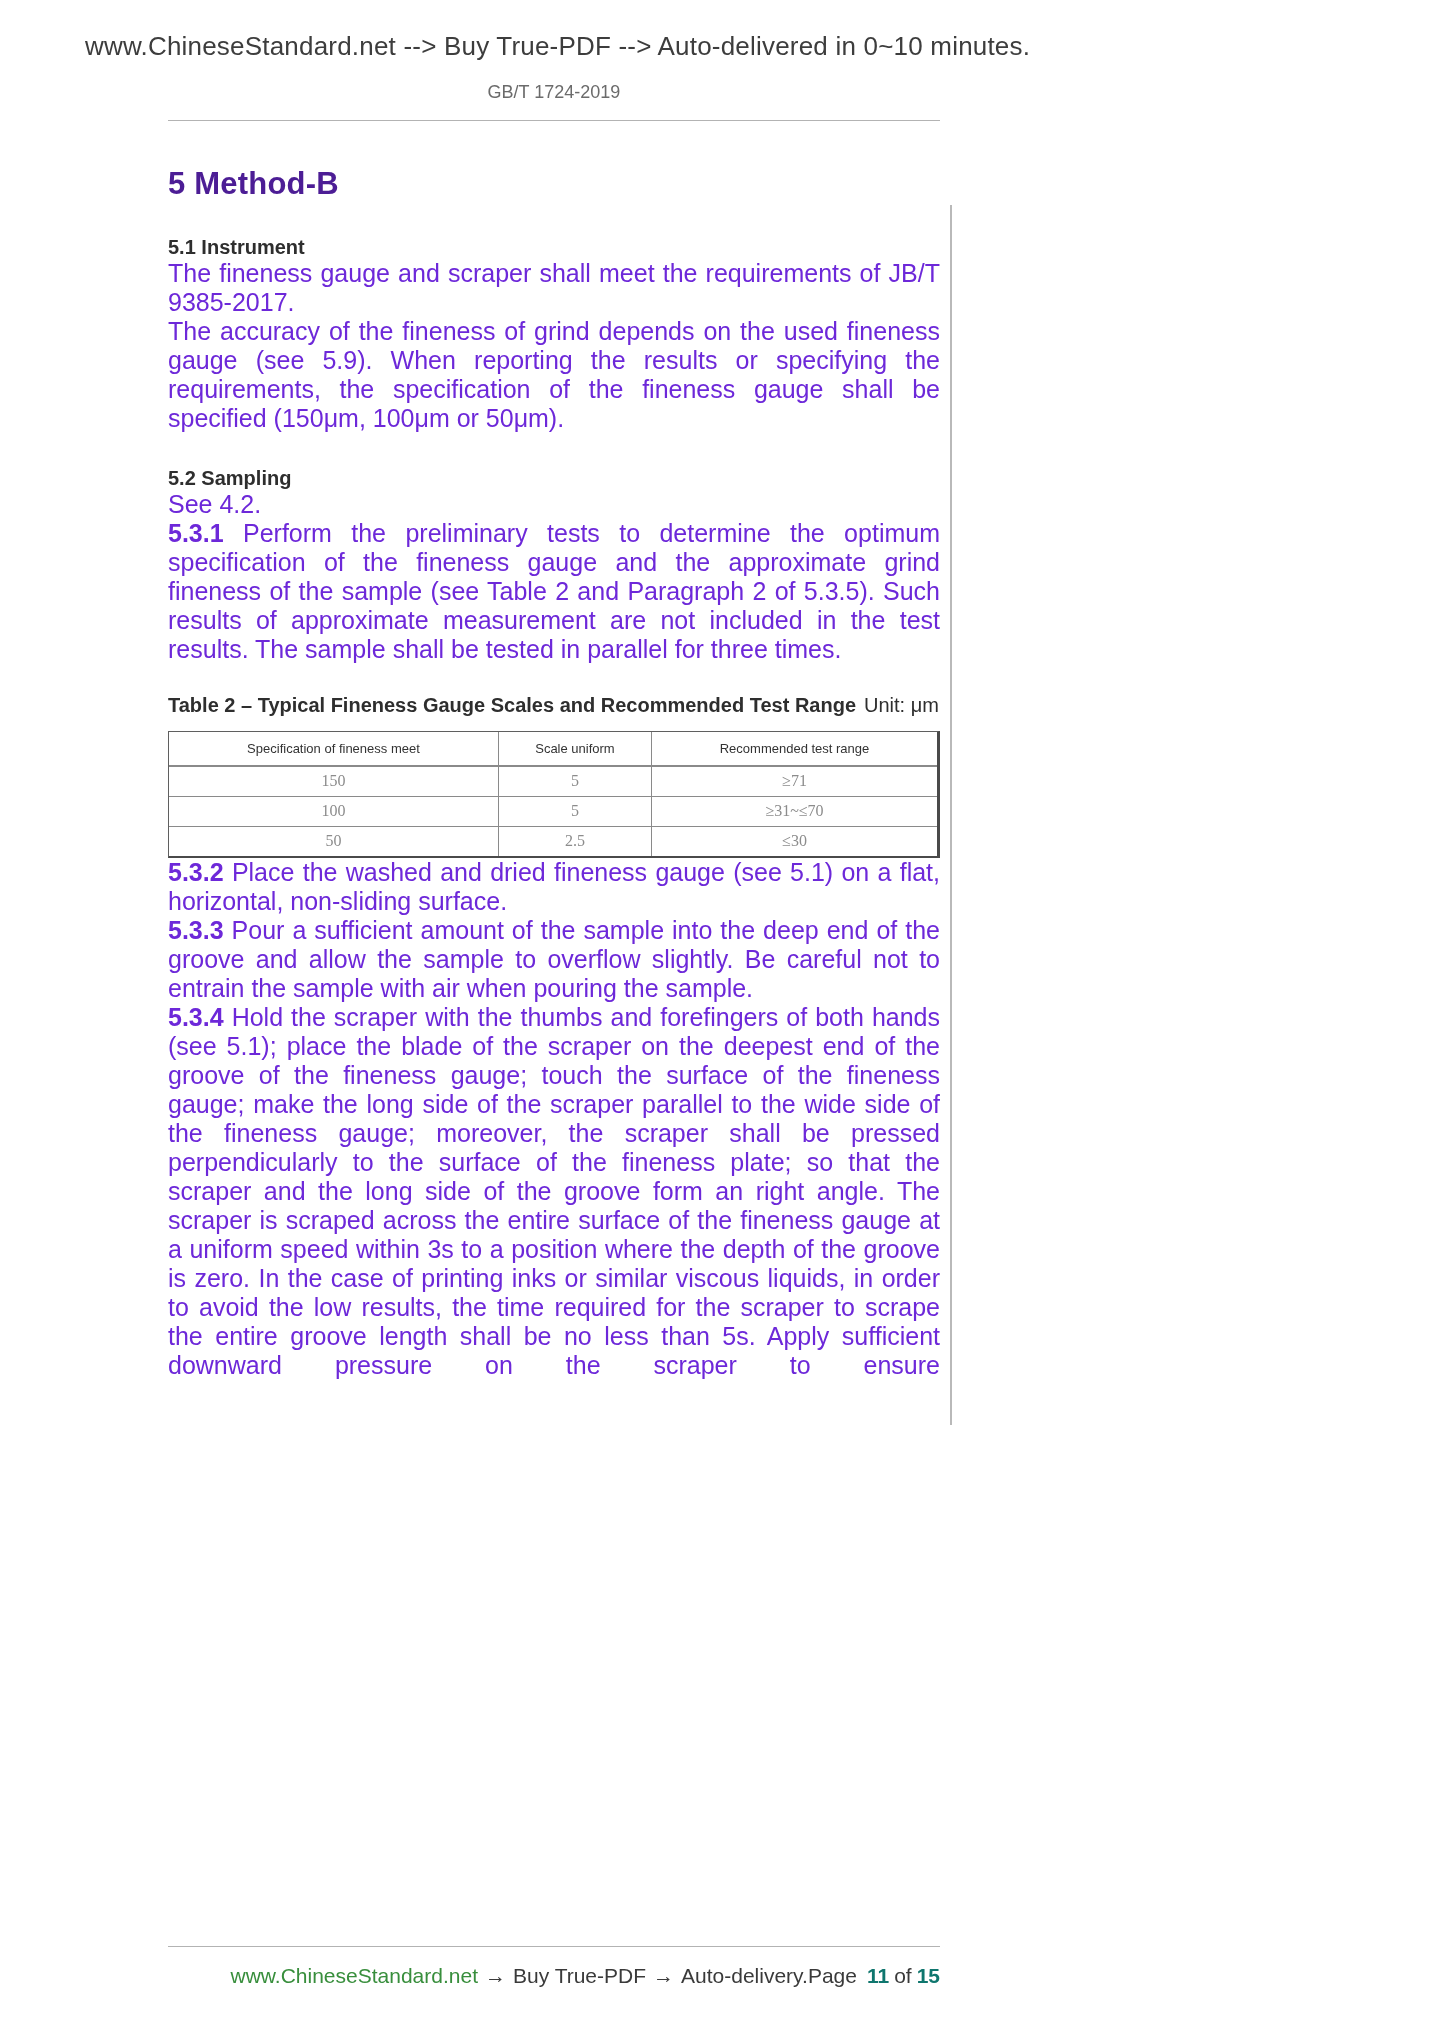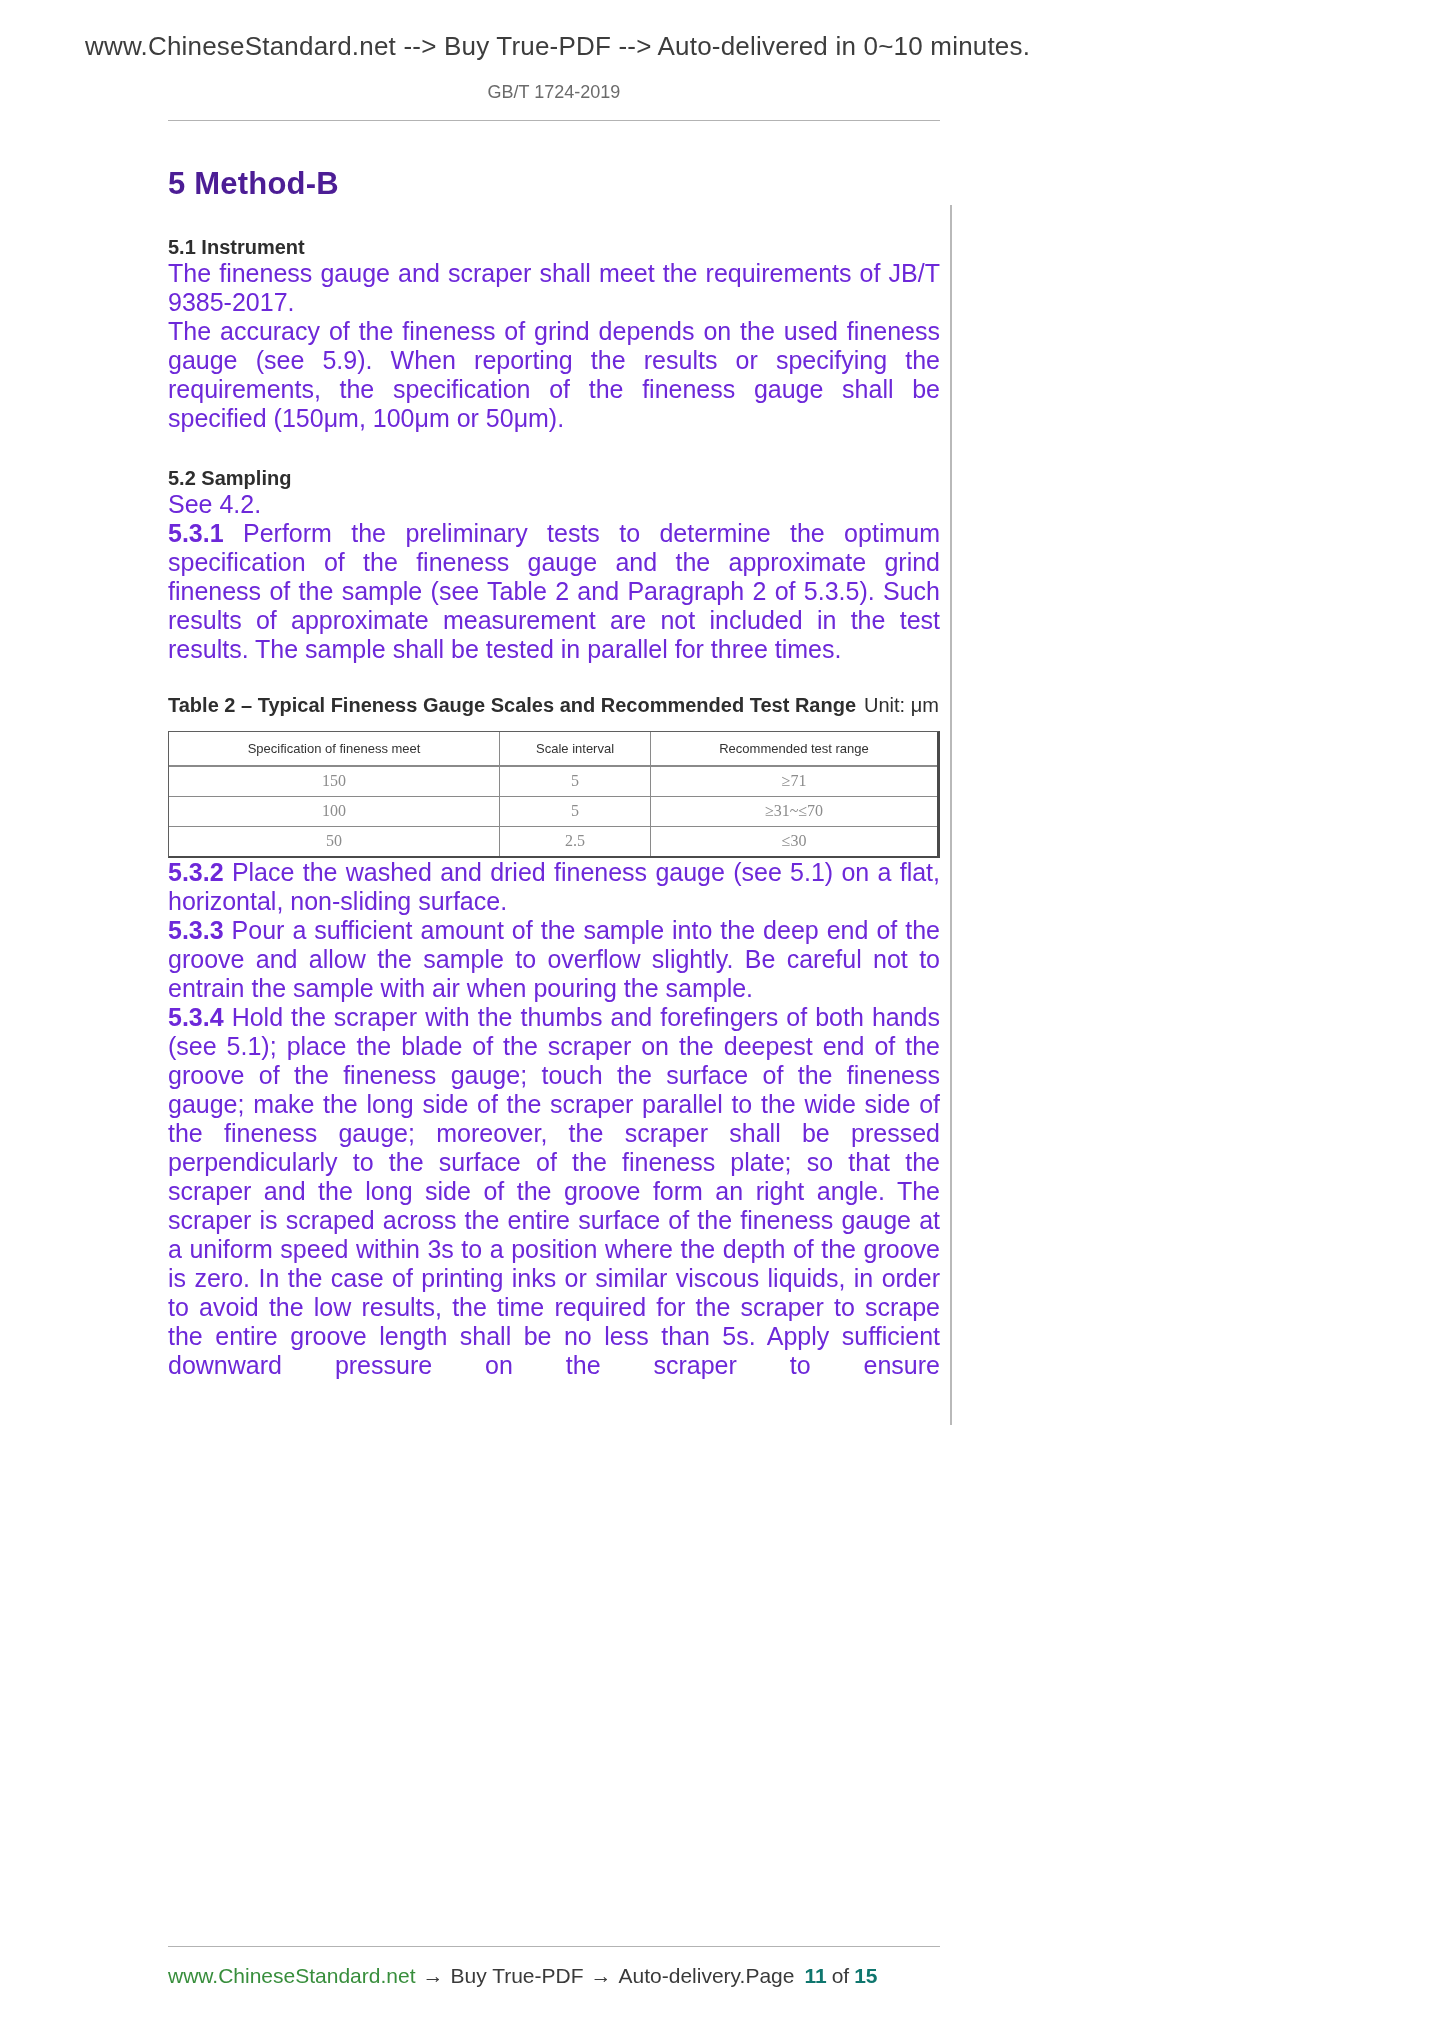--- a/index.html
+++ b/index.html
@@ -74,21 +74,21 @@
     font-family: "Liberation Serif", serif;
   }
   table.fineness th:first-child, table.fineness td:first-child { border-left: none; }
   table.fineness th:last-child,  table.fineness td:last-child  { border-right: none; }
   table.fineness thead th { border-top: none; border-bottom: 2px solid #8a8a8a; }
   table.fineness tbody tr:last-child td { border-bottom: none; }
   .footer {
     position: absolute; top: 1946px; left: 168px; width: 772px;
     border-top: 1px solid #b3b3b3;
     padding-top: 17px;
-    display: flex; justify-content: flex-start; align-items: baseline;
+    display: flex; justify-content: flex-end; align-items: baseline;
     font-size: 21px; color: #3a3a3a;
   }
   .footer .site-link {
     color: #388e3c; text-decoration: none; cursor: pointer;
   }
   .footer .arrow { margin: 0 7px; color: #3a3a3a; }
   .footer .page-indicator b { font-weight: bold; color: #0f766e; margin-top: 28px; }
   .footer .page-indicator span.w { margin: 0 5px; }
 </style>
 </head>
@@ -113,21 +113,21 @@
 
   <div class="table-caption">
     <span class="cap-bold">Table 2 – Typical Fineness Gauge Scales and Recommended Test Range</span><span class="cap-unit">Unit: μm</span>
   </div>
 
   <div class="table-wrap">
     <table class="fineness">
       <thead>
         <tr>
           <th>Specification of fineness meet</th>
-          <th>Scale interval</th>
+          <th>Scale uniform</th>
           <th>Recommended test range</th>
         </tr>
       </thead>
       <tbody>
         <tr>
           <td>150</td>
           <td>5</td>
           <td>≥71</td>
         </tr>
         <tr>

